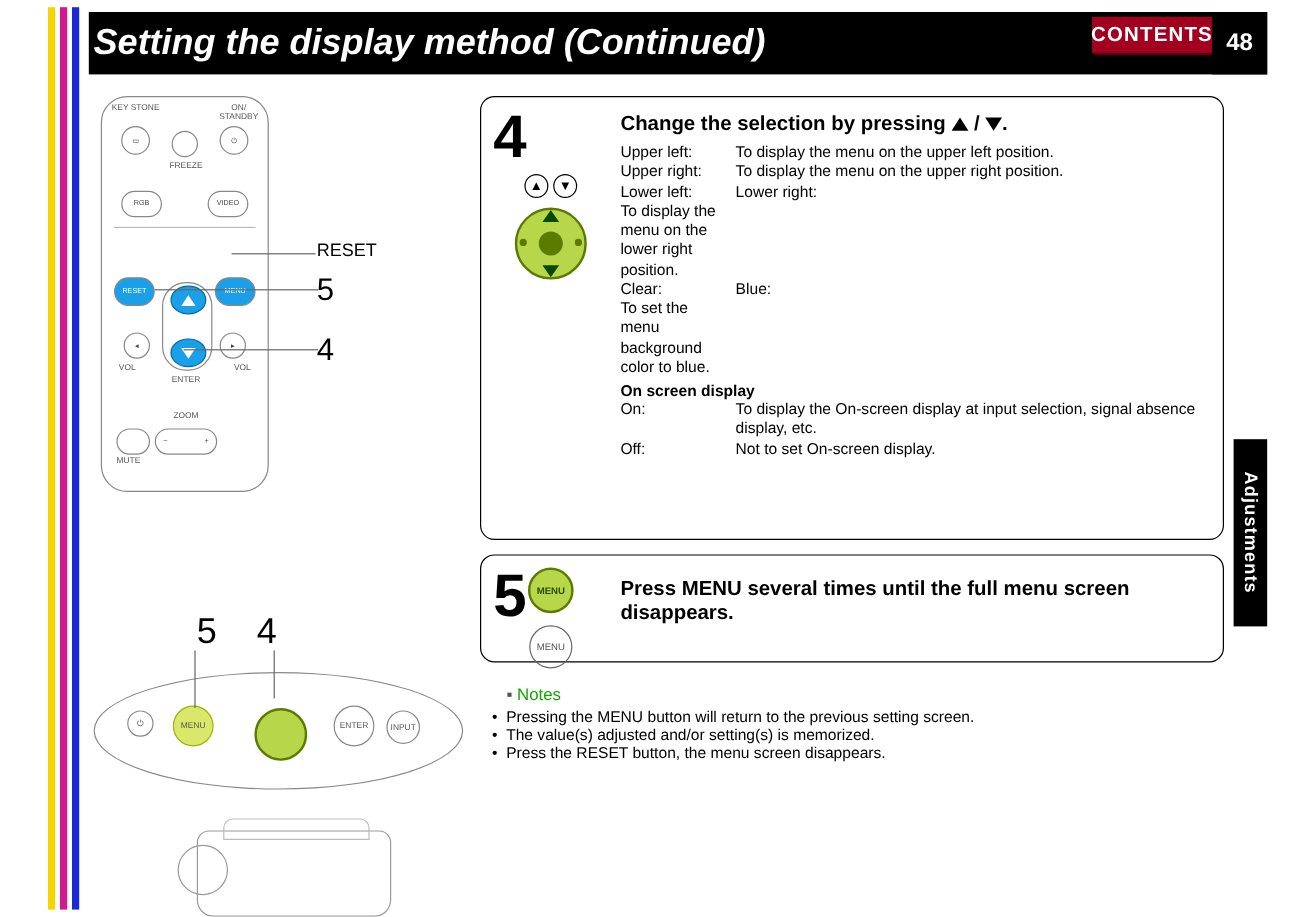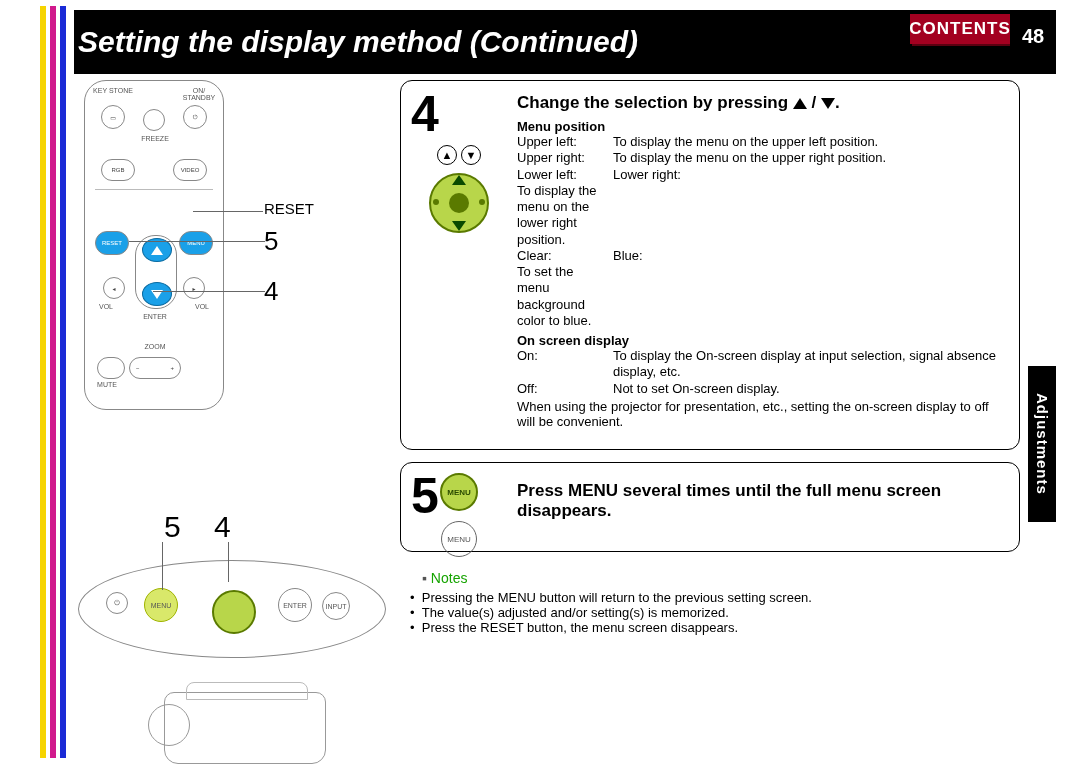--- a/index.html
+++ b/index.html
@@ -6,21 +6,21 @@
   .page{position:relative;width:1080px;height:764px;overflow:hidden;}
   
   .leftbars{position:absolute;left:40px;top:6px;bottom:6px;display:flex;gap:4px;}
   .leftbars div{width:6px;height:100%;}
   .bar-y{background:#f6d400;}
   .bar-m{background:#d11a8c;}
   .bar-b{background:#1a2ad6;}
   
   .content{position:absolute;left:74px;right:24px;top:0;bottom:0;}
   
-  .titlebar{position:absolute;left:0;right:0;top:10px;height:64px;background:#000;display:flex;align-items:center;}
+  .titlebar{position:absolute;left:0;right:0;top:10px;height:52px;background:#000;display:flex;align-items:center;}
   .titlebar h1{margin:0 0 0 4px;color:#fff;font-size:30px;font-weight:bold;font-style:italic;white-space:nowrap;}
   .contents-btn{position:absolute;right:46px;top:4px;width:100px;height:30px;background:#a30020;box-shadow:2px 2px 0 #5c0010;color:#fff;display:flex;align-items:center;justify-content:center;font-size:17px;font-weight:bold;letter-spacing:1px;}
   .pagenum-box{position:absolute;right:0;top:0;width:46px;height:52px;background:#000;color:#fff;display:flex;align-items:center;justify-content:center;font-size:20px;font-weight:bold;}
   
   .sidetab{position:absolute;right:0;top:366px;width:28px;height:156px;background:#000;color:#fff;display:flex;align-items:center;justify-content:center;}
   .sidetab span{writing-mode:vertical-rl;font-weight:bold;font-size:15px;letter-spacing:1px;}
   
   .leftcol{position:absolute;left:4px;top:80px;width:306px;}
   .remote{position:relative;width:140px;height:330px;border:1.5px solid #888;border-radius:22px;margin-left:6px;box-sizing:border-box;}
   .remote .label{position:absolute;font-size:7px;text-align:center;color:#555;line-height:1;width:40px;}
@@ -200,21 +200,20 @@
             <div class="tri up"></div>
               <div class="tri down"></div>
             <div class="dotL"></div>
               <div class="dotR"></div>
           </div>
         </div>
         <p class="step-heading">
           <span>Change the selection by pressing </span><span class="tri-up"></span><span> / </span><span class="tri-down"></span><span>.</span>
         </p>
 
-        <div class="subhead">Menu position</div>
         <div class="deflist">
           <div class="k">Upper left:</div>
             <div>To display the menu on the upper left position.</div>
           <div class="k">Upper right:</div>
             <div>To display the menu on the upper right position.</div>
           <div class="k">Lower left:</div>
           <div class="k">Lower right:</div>
             <div>To display the menu on the lower right position.</div>
         </div>
 
@@ -224,21 +223,20 @@
             <div>To set the menu background color to blue.</div>
         </div>
 
         <div class="subhead">On screen display</div>
         <div class="deflist">
           <div class="k">On:</div>
             <div>To display the On-screen display at input selection, signal absence display, etc.</div>
           <div class="k">Off:</div>
             <div>Not to set On-screen display.</div>
         </div>
-        <div style="font-size:13px;margin-top:2px">When using the projector for presentation, etc., setting the on-screen display to off will be convenient.</div>
       </div>
 
       <div class="stepbox" style="min-height:90px">
         <div class="stepnum">5</div>
         <div class="stepicon step5icon" style="top:10px">
           <div class="menu-circle">MENU</div>
           <div class="menu-outline">MENU</div>
         </div>
         <p class="step-heading" style="margin-top:6px">Press MENU several times until the full menu screen disappears.</p>
       </div>

